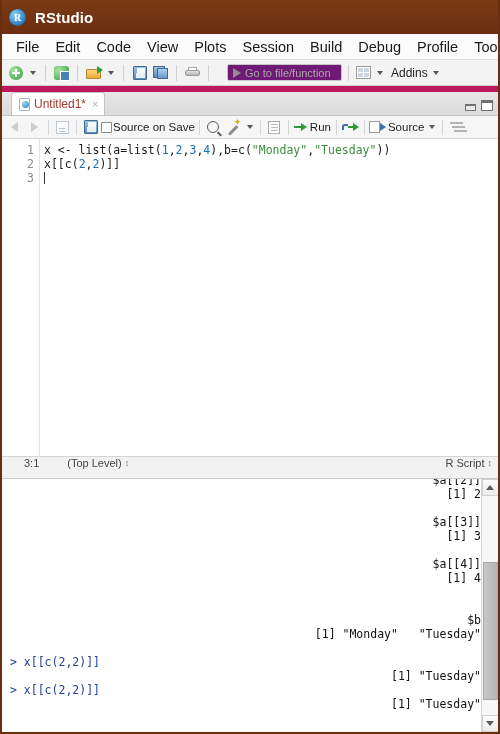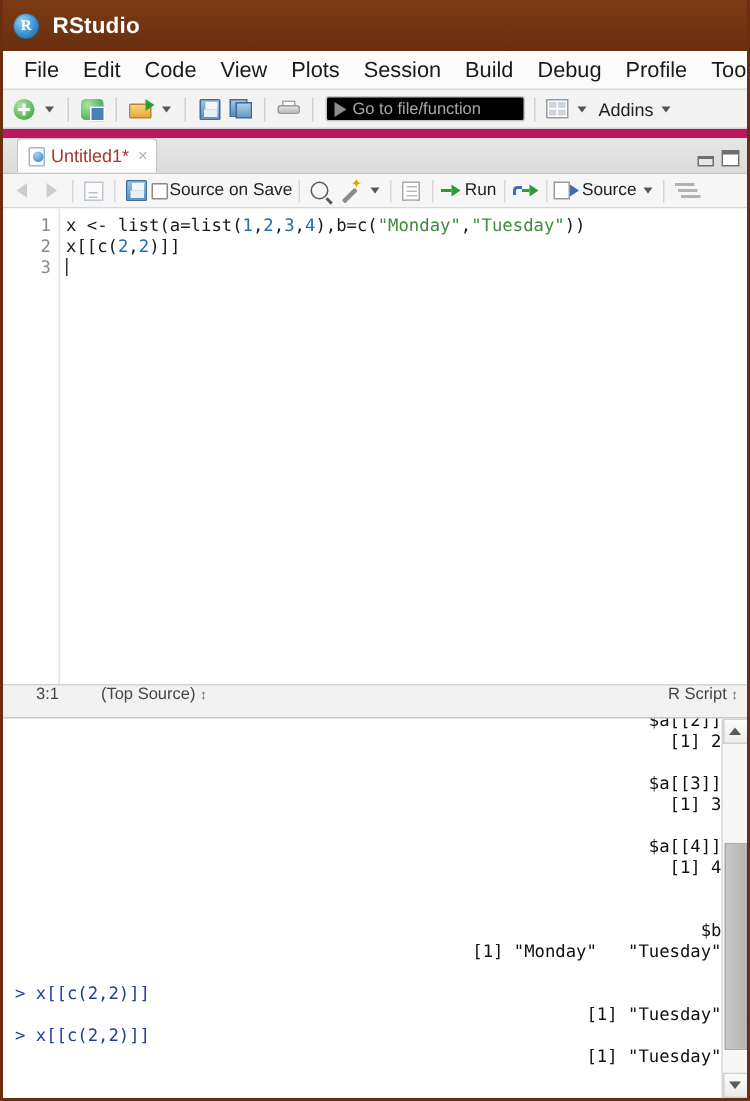--- a/index.html
+++ b/index.html
@@ -72,25 +72,25 @@
   .tb-sep { width: 1px; height: 16px; background: #d0d0d0; margin: 0 4px; }
   .caret {
     width: 0; height: 0;
     border-left: 3.5px solid transparent;
     border-right: 3.5px solid transparent;
     border-top: 4px solid #555;
     margin: 0 3px;
   }
   .gotofile {
     display: flex; align-items: center; gap: 4px;
-    width: 133px; height: 17px;
-    background: #000000;
+    width: 115px; height: 17px;
+    background: #701a75;
     border: 1px solid #c6c6c6; border-radius: 2px;
     padding: 0 4px;
-    margin-left: 2px;
+    margin-left: 12px;
   }
   .gotofile .ph { font-size: 11px; color: #a8a8a8; white-space: nowrap; }
   .addins-label { font-size: 12px; color: #1f1f1f; margin-left: 3px; }
 
   
   .ico-newfile {
     width: 14px; height: 14px; border-radius: 50%;
     background: radial-gradient(circle at 35% 30%, #a8e6a0, #2e9b38);
     position: relative;
   }
@@ -543,21 +543,21 @@
           <div>1</div>
           <div>2</div>
           <div>3</div>
         </div>
       <div class="code-area" id="codearea"><div><span class="tok-plain">x &lt;- list(a=list(</span><span class="tok-num">1</span><span class="tok-plain">,</span><span class="tok-num">2</span><span class="tok-plain">,</span><span class="tok-num">3</span><span class="tok-plain">,</span><span class="tok-num">4</span><span class="tok-plain">),b=c(</span><span class="tok-str">"Monday"</span><span class="tok-plain">,</span><span class="tok-str">"Tuesday"</span><span class="tok-plain">))</span></div><div><span class="tok-plain">x[[c(</span><span class="tok-num">2</span><span class="tok-plain">,</span><span class="tok-num">2</span><span class="tok-plain">)]]</span></div><div><span class="caret-blink"></span></div></div>
     </div>
 
     <div class="src-status">
       <span class="ss-pos">3:1</span>
       <span class="ss-scope">
-        <span>(Top Source)</span>
+        <span>(Top Level)</span>
         <span class="updown">↕</span>
       </span>
       <span class="ss-right">
         <span>R Script</span>
         <span class="updown">↕</span>
       </span>
     </div>
   </div>
 
   <div class="console-pane">

